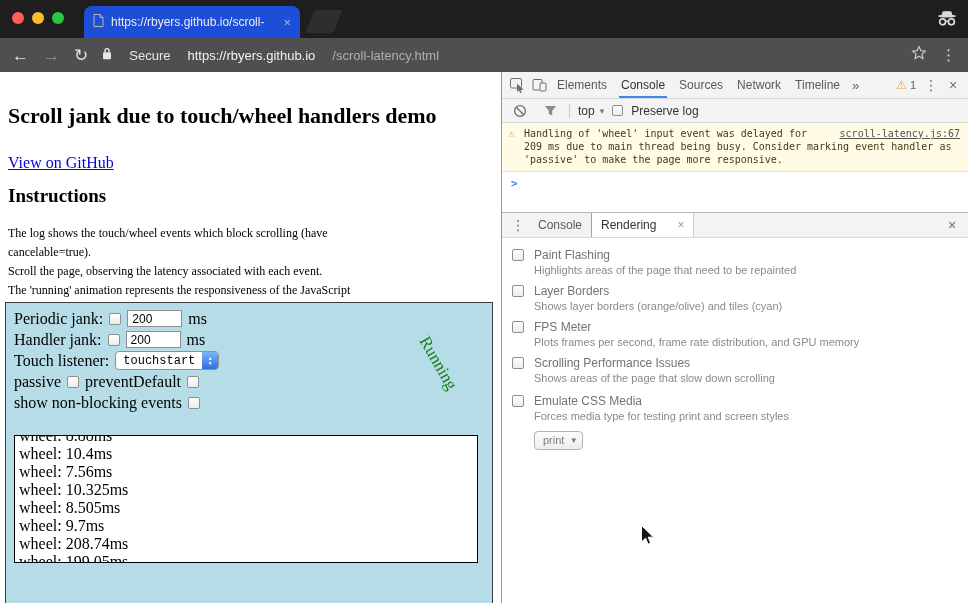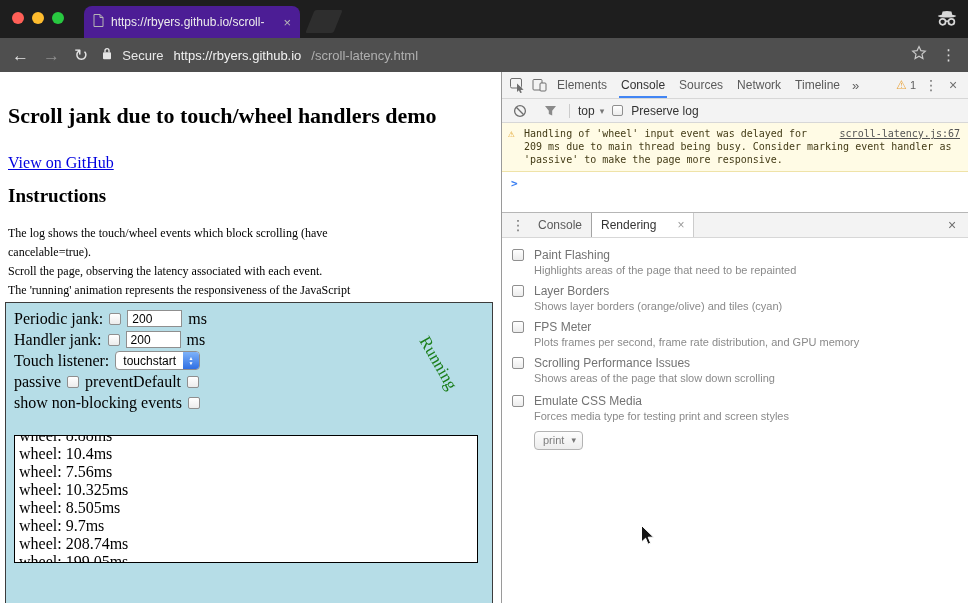--- a/index.html
+++ b/index.html
@@ -5,33 +5,33 @@
   * { margin:0; padding:0; box-sizing:border-box; }
   html,body { background:#e0e0e0; }
   .screen { position:relative; width:968px; height:603px; background:#fff; overflow:hidden;
             font-family:"Liberation Sans", sans-serif; }
 
   
   .tabstrip { position:relative; height:38px; background:#1e1e1e; }
   .traffic { position:absolute; left:12px; top:12px; display:flex; gap:8px; }
   .tl { width:12px; height:12px; border-radius:50%; display:inline-block; }
   .tl.red { background:#ff5f57; } .tl.yellow { background:#febc2e; } .tl.green { background:#28c840; }
-  .tab { position:absolute; left:84px; top:6px; width:216px; height:32px; background:#4c1d95;
+  .tab { position:absolute; left:84px; top:6px; width:216px; height:32px; background:#1d4ed8;
          border-radius:8px 8px 0 0; display:flex; align-items:center; gap:7px; padding:0 9px;
          color:#ececec; font-size:12px; }
   .tab-title { flex:1; overflow:hidden; white-space:nowrap; }
   .tab-close { color:#b8b8b8; font-size:13px; line-height:13px; }
   .newtab { position:absolute; left:310px; top:10px; width:28px; height:23px; background:#2e2e2e;
             transform:skewX(-22deg); border-radius:2px; }
   .incog { position:absolute; right:10px; top:10px; }
 
   .omnibar { height:34px; background:#4f4f4f; display:flex; align-items:center; padding:0 12px; gap:14px; }
   .nav { color:#e3e3e3; font-size:17px; line-height:17px; }
   .nav.dim { color:#8f8f8f; }
-  .urlarea { flex:1; display:flex; align-items:center; gap:10px; font-size:13px; }
+  .urlarea { flex:1; display:flex; align-items:center; gap:17px; font-size:13px; }
   .secure { color:#e8e8e8; }
   .host { color:#f2f2f2; }
   .path { color:#b0b0b0; }
   .menu-glyph { color:#dcdcdc; font-size:15px; }
 
   
   .content { display:flex; height:531px; }
   .pageview { position:relative; width:501px; background:#fff; overflow:hidden;
               font-family:"Liberation Serif", serif; color:#000; }
   .devtools { position:relative; width:467px; border-left:1px solid #9a9a9a; background:#fff; }
@@ -43,21 +43,21 @@
   .para { margin:17px 0 0 8px; font-size:12px; line-height:19px; white-space:nowrap; }
   .panel { position:relative; margin:2px 8px 0 5px; width:488px; height:322px;
            background:#b6dde7; border:1px solid #3c3c3c; padding:5px 8px; overflow:hidden; }
   .row { display:flex; align-items:center; gap:6px; font-size:16px; height:21px; }
   .cb { width:12px; height:12px; border:1px solid #8f8f8f; border-radius:2px;
         background:linear-gradient(#ffffff,#ececec); display:inline-block; flex:none; }
   .num { width:55px; height:17px; border:1px solid #8f8f8f; background:#fff; padding:0 4px;
          font:12px "Liberation Sans", sans-serif; }
   .macsel { display:inline-flex; align-items:stretch; height:19px; border:1px solid #8f8f8f;
             border-radius:4px; background:#fff; overflow:hidden; font:12px "Liberation Sans",sans-serif; }
-  .macsel .txt { padding:2px 7px 0; }
+  .macsel .txt { padding:2px 7px 0;font-family:Liberation Mono, monospace; }
   .macsel .step { width:16px; background:linear-gradient(#7db2f9,#2f6fe4); color:#fff;
                   display:flex; flex-direction:column; align-items:center; justify-content:center;
                   font-size:5px; line-height:5px; }
   .running { position:absolute; left:426px; top:30px; color:#1a7e1a; font-size:17px;
              transform:rotate(60deg); transform-origin:0 0; white-space:nowrap; }
   .logbox { margin-top:22px; width:464px; height:128px; background:#fff; border:1px solid #000;
             overflow:hidden; padding:0 4px; font-size:16px; line-height:18px; }
   .logbox div:first-child { margin-top:-9px; }
 
   

